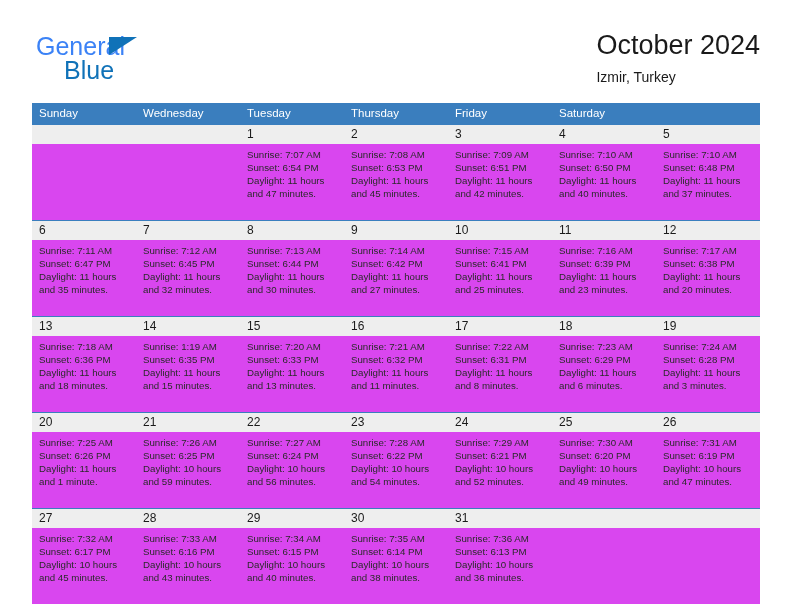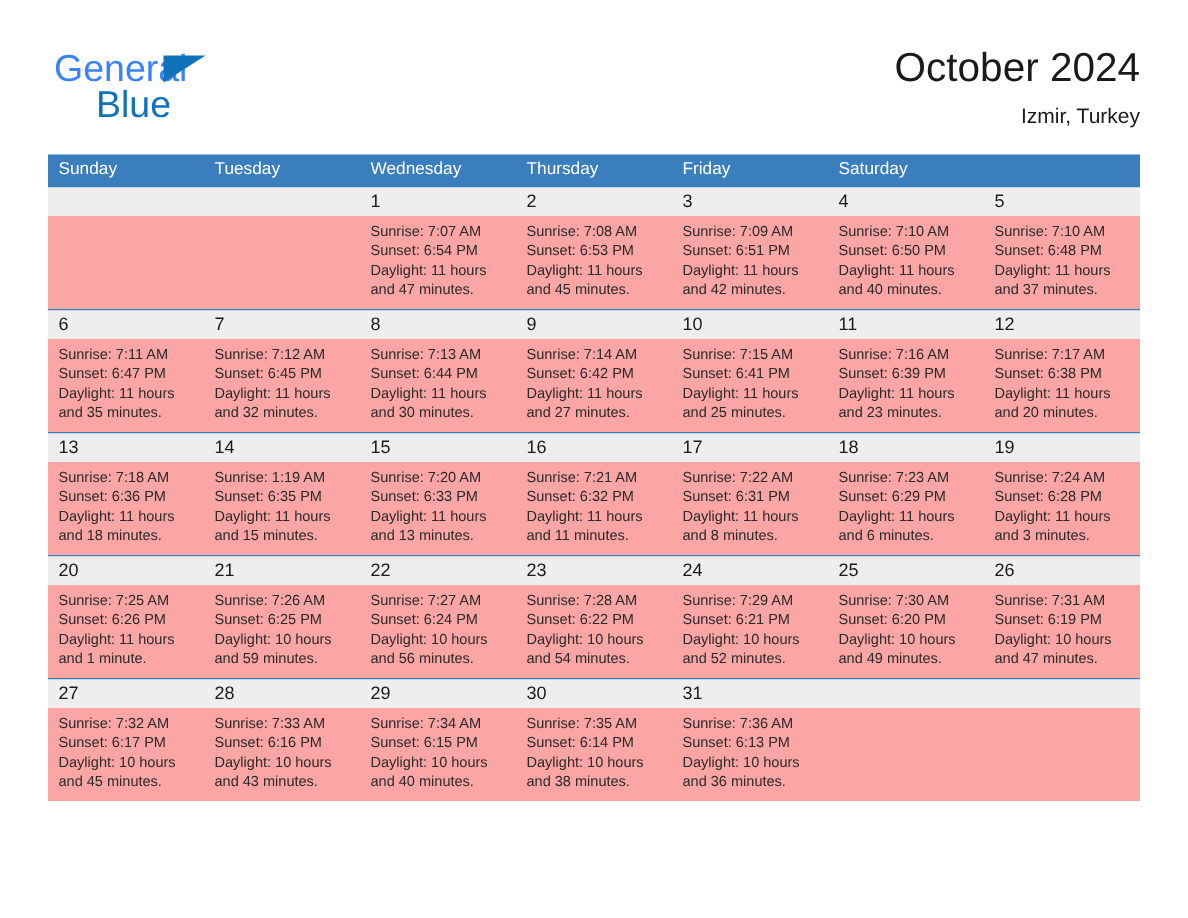--- a/index.html
+++ b/index.html
@@ -64,21 +64,20 @@
     font-size: 25px;
     color: #1072b8;
     font-family: "Liberation Sans", sans-serif;
     line-height: 28px;
   }
 
   .title-block {
     position: absolute;
     right: 0;
     top: 0;
-    text-align: right;
   }
   .cal-title {
     font-size: 27px;
     color: #1a1a1a;
     line-height: 34px;
     white-space: nowrap;
   }
   .cal-subtitle {
     font-size: 14px;
     color: #1a1a1a;
@@ -131,22 +130,22 @@
     box-sizing: border-box;
     padding-left: 7px;
     font-size: 12px;
     line-height: 19px;
     color: #1a1a1a;
   }
 
   .detail-strip {
     display: flex;
     width: 728px;
-    background: #fca5a5;
-    height: 62px;
+    background: #d946ef;
+    height: 76px;
   }
   .detail-cell {
     width: 104px;
     box-sizing: border-box;
     padding: 4px 6px 0 7px;
     font-size: 9.7px;
     line-height: 13.1px;
     color: #2a2a2a;
   }
   .detail-cell div {
@@ -170,22 +169,22 @@
       <div class="cal-title">October 2024</div>
       <div class="cal-subtitle">Izmir, Turkey</div>
     </div>
 
   </div>
 
   <div class="calendar">
 
     <div class="weekday-row">
       <div class="weekday-cell">Sunday</div>
+      <div class="weekday-cell">Wednesday</div>
       <div class="weekday-cell">Tuesday</div>
-      <div class="weekday-cell">Wednesday</div>
       <div class="weekday-cell">Thursday</div>
       <div class="weekday-cell">Friday</div>
       <div class="weekday-cell">Saturday</div>
     </div>
 
     <div class="week-row">
       <div class="daynum-strip">
         <div class="daynum-cell"></div>
         <div class="daynum-cell"></div>
         <div class="daynum-cell">1</div>

